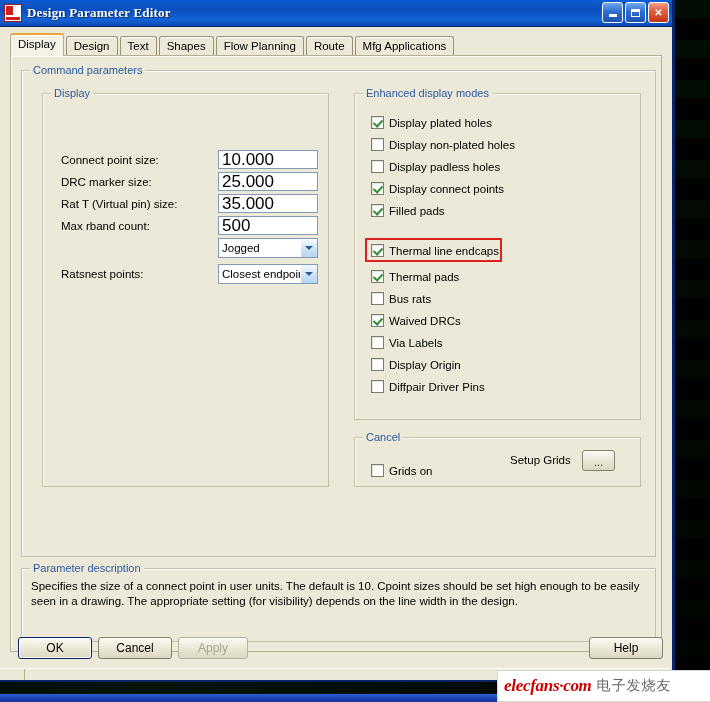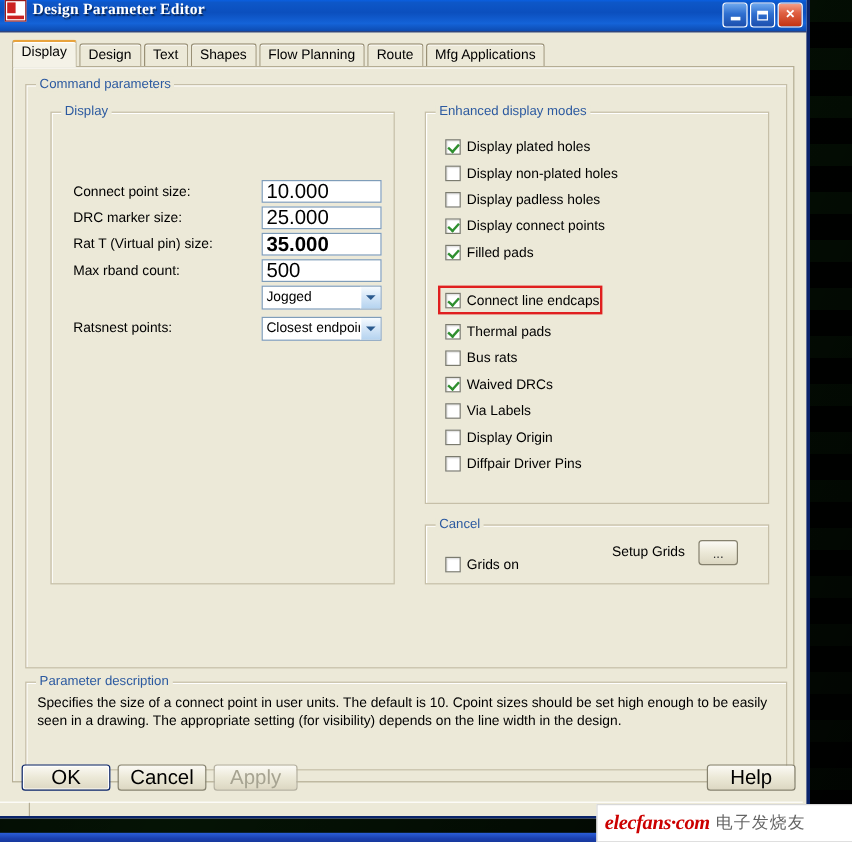--- a/index.html
+++ b/index.html
@@ -31,21 +31,21 @@
   #window{
     position:absolute;left:0;top:0;width:675px;height:682px;
     background:#ece9d8;
     border:3px solid #0a246a;
     border-top:none;border-left:none;
     box-sizing:border-box;
   }
   #titlebar{
     height:26px;
     background:linear-gradient(180deg,#0a5fe0 0%,#0d57c8 8%,#0b4fbe 40%,#1463d8 75%,#0d4bb0 100%);
-    display:flex;align-items:flex-start;
+    display:flex;align-items:center;
     padding-left:4px;
     position:relative;
     border-bottom:1px solid #0a246a;
   }
   .app-icon{
     width:16px;height:16px;margin-right:5px;position:relative;flex:none;
     background:#fff;border:1px solid #9a1b1b;
   }
   .app-icon:before{
     content:"";position:absolute;left:1px;top:1px;width:7px;height:9px;background:#cc2222;
@@ -178,21 +178,21 @@
     position:absolute;left:9px;top:10px;right:10px;
     font-size:11.5px;color:#000;line-height:15px;
   }
 
   
   #btnbar{position:absolute;left:0;top:633px;width:669px;height:34px;}
   .btn{
     position:absolute;top:4px;height:22px;
     background:linear-gradient(180deg,#fbfaf5 0%,#ece9d8 48%,#dcd7c2 100%);
     border:1px solid #85816e;border-radius:3px;box-sizing:border-box;
-    font-size:17px;color:#000;
+    font-size:12px;color:#000;
     display:flex;align-items:center;justify-content:center;
   }
   #btn-ok{left:18px;width:74px;border:1px solid #0a246a;
     box-shadow:inset 0 0 0 1px #fff;}
   #btn-cancel{left:98px;width:74px;}
   #btn-apply{left:178px;width:70px;color:#a6a391;border-color:#b4b0a0;}
   #btn-help{left:589px;width:74px;}
   #statusline{
     position:absolute;left:0;top:668px;width:669px;height:11px;
     border-top:1px solid #fff;background:#ece9d8;
@@ -266,21 +266,21 @@
         <div class="finput" style="top:56px;">10.000</div>
 
         <div class="frow" style="left:18px;top:78px;">
           <span class="flabel">DRC marker size:</span>
         </div>
         <div class="finput" style="top:78px;">25.000</div>
 
         <div class="frow" style="left:18px;top:100px;">
           <span class="flabel">Rat T (Virtual pin) size:</span>
         </div>
-        <div class="finput" style="top:100px;font-weight:bold;">35.000</div>
+        <div class="finput" style="top:100px;">35.000</div>
 
         <div class="frow" style="left:18px;top:122px;">
           <span class="flabel">Max rband count:</span>
         </div>
         <div class="finput" style="top:122px;">500</div>
 
         <div class="fselect" style="top:144px;">
           <span class="val">Jogged</span>
           <span class="arrow">
               <i></i>
@@ -316,21 +316,21 @@
         <div class="cbrow" style="top:88px;">
           <span class="cbox checked"></span>
           <span class="cblabel">Display connect points</span>
         </div>
         <div class="cbrow" style="top:110px;">
           <span class="cbox checked"></span>
           <span class="cblabel">Filled pads</span>
         </div>
         <div class="cbrow" style="top:150px;">
           <span class="cbox checked"></span>
-          <span class="cblabel">Connect line endcaps</span>
+          <span class="cblabel">Thermal line endcaps</span>
         </div>
         <div id="redbox"></div>
         <div class="cbrow" style="top:176px;">
           <span class="cbox checked"></span>
           <span class="cblabel">Thermal pads</span>
         </div>
         <div class="cbrow" style="top:198px;">
           <span class="cbox"></span>
           <span class="cblabel">Bus rats</span>
         </div>

